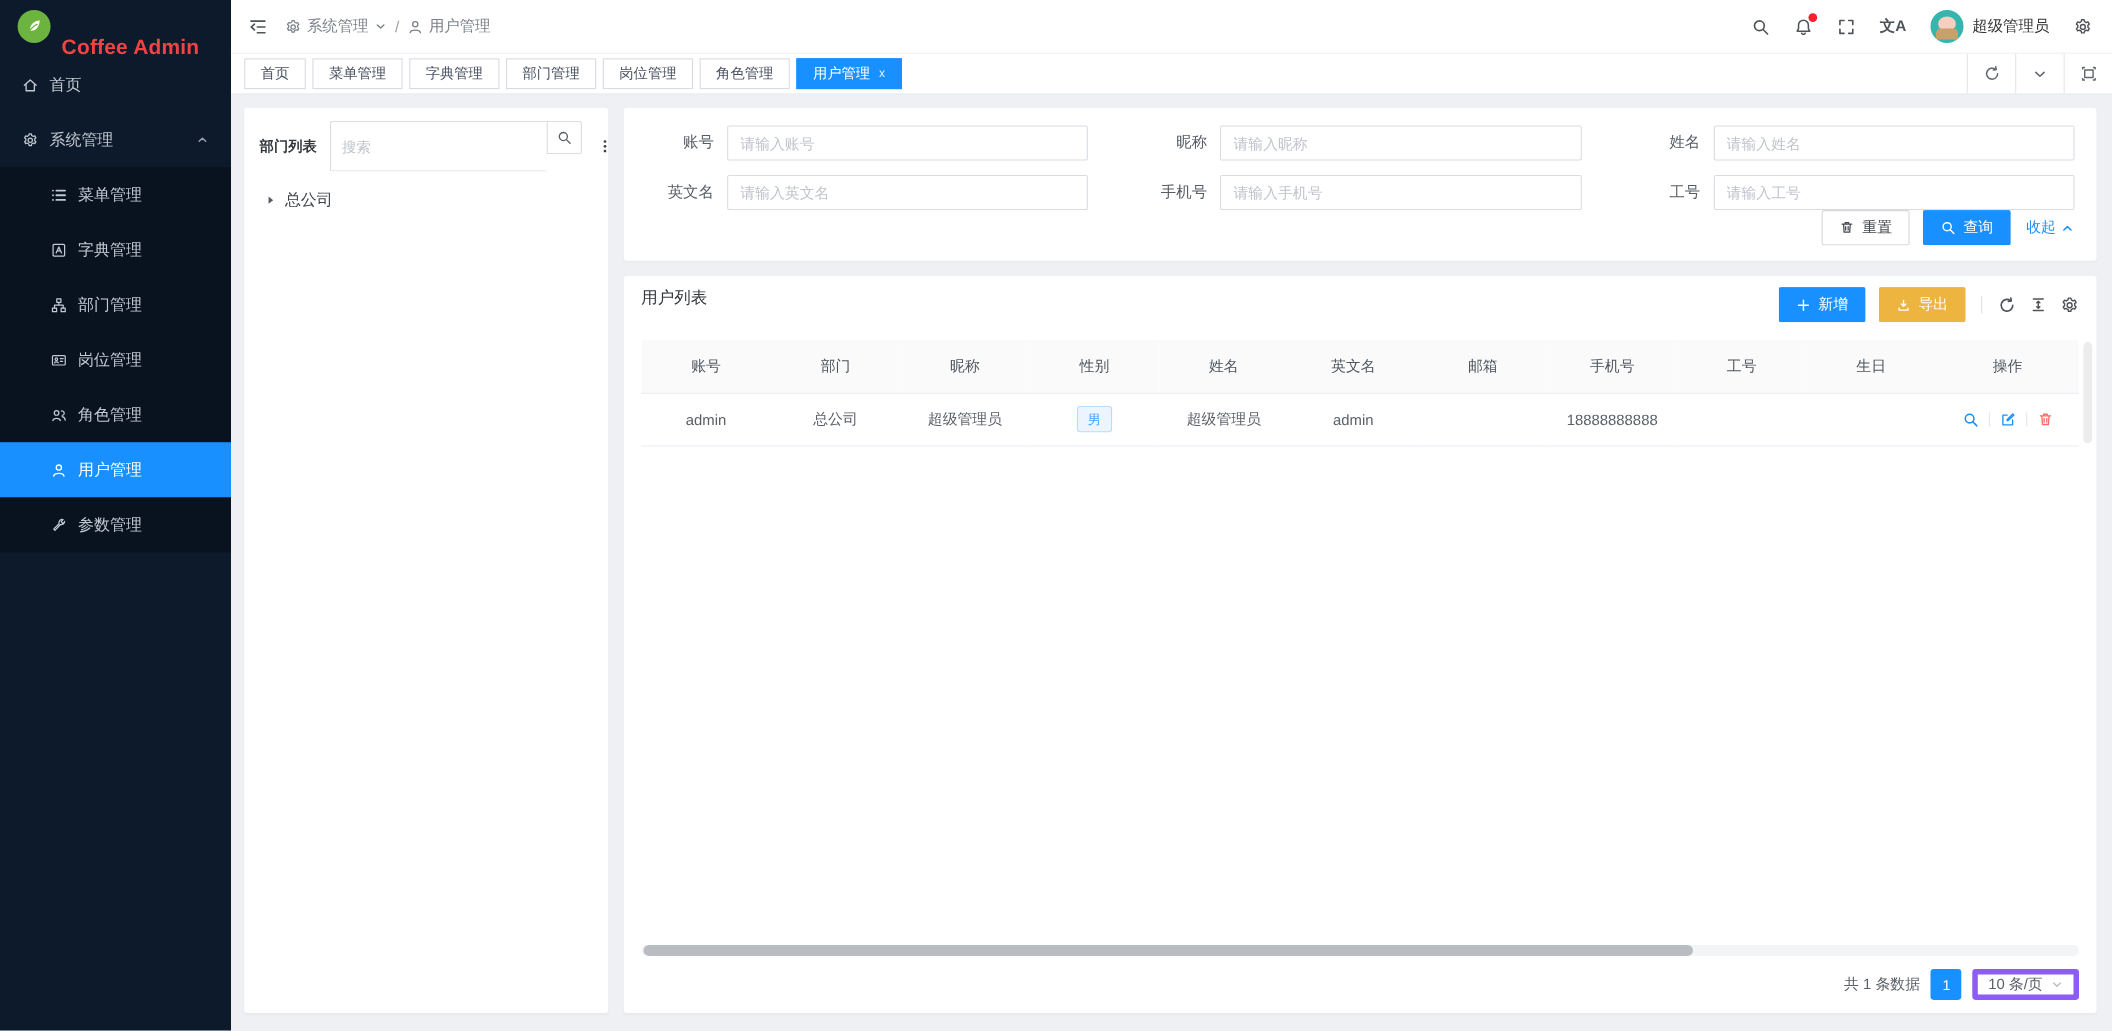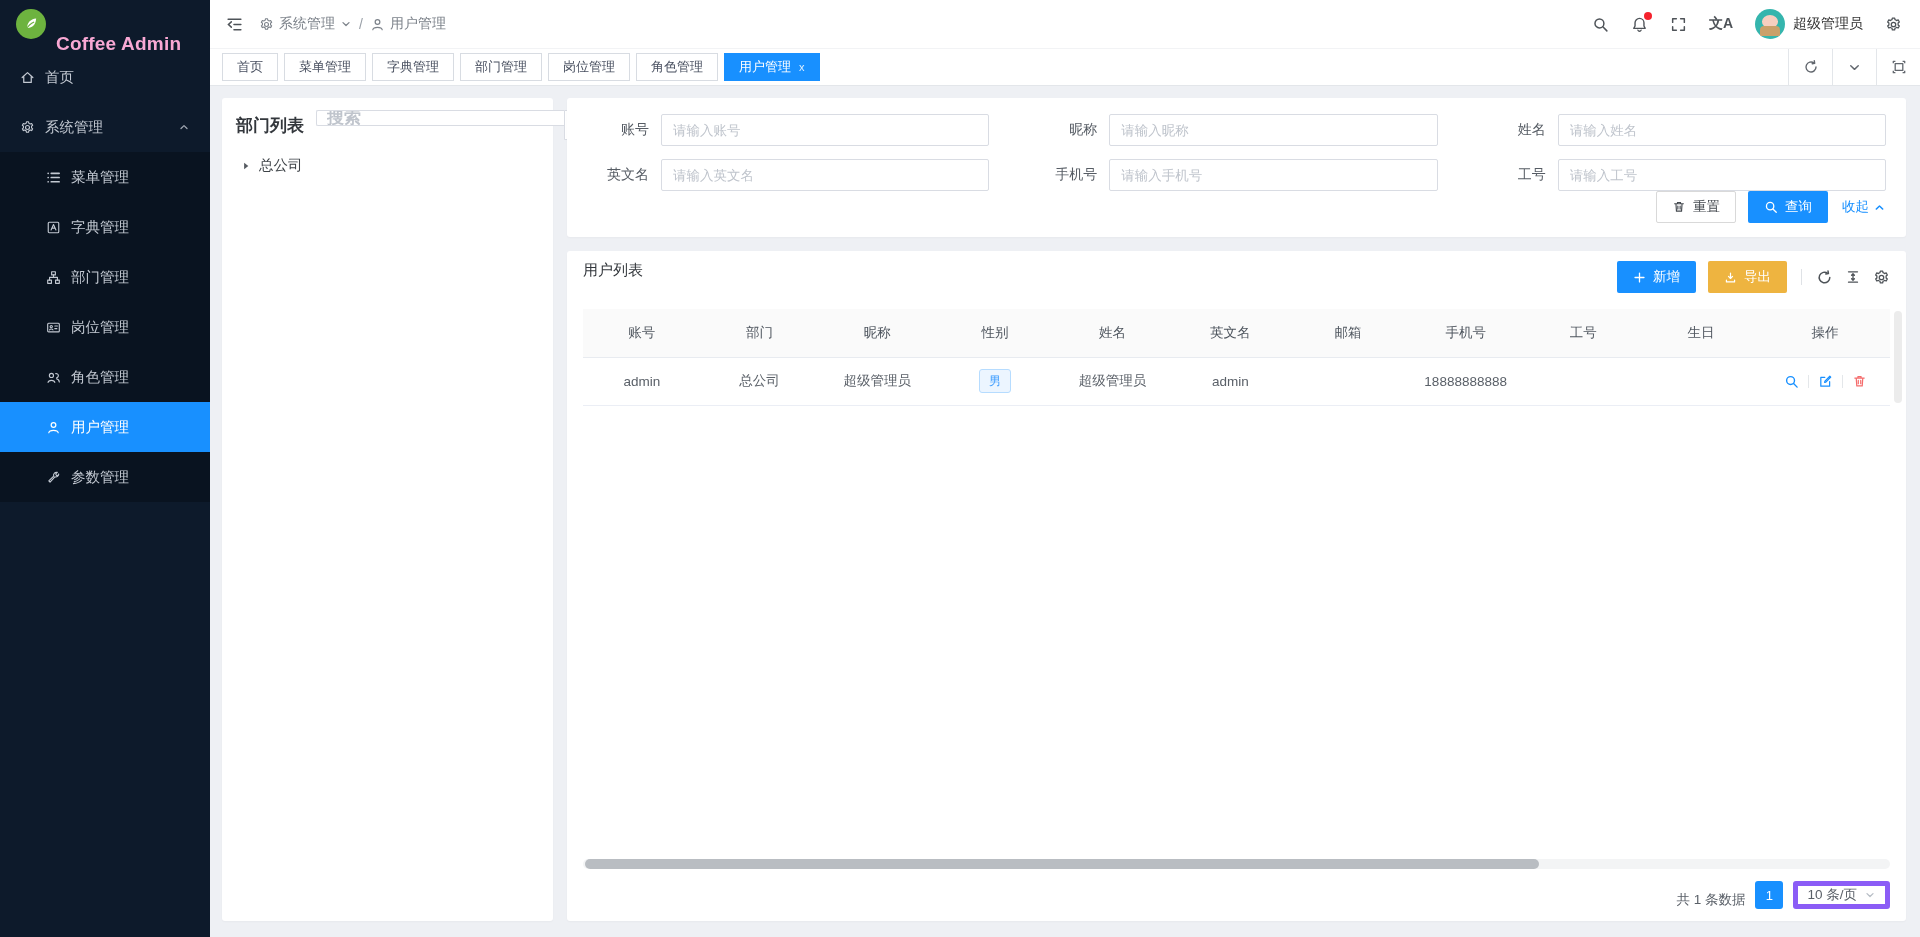--- a/index.html
+++ b/index.html
@@ -4,21 +4,21 @@
 <style>
   * { box-sizing: border-box; margin: 0; padding: 0; }
   html,body { width:1920px; height:937px; overflow:hidden; }
   body { font-family:"Liberation Sans","DejaVu Sans",sans-serif; font-size:14px; color:#333; background:#eef0f4; }
   .app { display:flex; width:1920px; height:937px; }
 
   
   .sidebar { width:210px; flex-shrink:0; background:#0d1a2b; color:#c3c9d2; display:flex; flex-direction:column; }
   .logo { height:48px; display:flex; align-items:center; gap:10px; padding-left:16px; }
   .logo-badge { width:30px; height:30px; border-radius:50%; background:#6db33f; display:flex; align-items:center; justify-content:center; flex-shrink:0; }
-  .logo-text { color:#f9a8d4; font-weight:bold; font-size:19px; letter-spacing:.2px;margin-top:39px; }
+  .logo-text { color:#ef4444; font-weight:bold; font-size:19px; letter-spacing:.2px;margin-top:39px; }
   .menu { flex:1; overflow:hidden; padding-top:4px; }
   .side-item { height:50px; display:flex; align-items:center; gap:10px; padding:0 20px; font-size:14.5px; cursor:pointer; }
   .side-item .icon { display:flex; }
   .side-item .chev { margin-left:auto; opacity:.8; }
   .submenu { background:#091320; }
   .submenu .side-item { padding-left:46px; }
   .side-item.active { background:#1890ff; color:#fff; }
   .icon svg { display:block; }
 
   
@@ -45,23 +45,23 @@
   .tab-close { font-size:11px; line-height:1; opacity:.85; }
   .tab-actions { margin-left:auto; display:flex; height:100%; }
   .tab-action { width:44px; height:100%; display:flex; align-items:center; justify-content:center; border-left:1px solid #e3e6ea; color:#62676e; cursor:pointer; }
 
   .content { flex:1; min-height:0; display:flex; gap:14px; padding:12px 14px 16px 12px; }
   .card { background:#fff; border-radius:3px; box-shadow:0 1px 2px rgba(0,0,0,.03); }
 
   
   .dept-card { width:331px; flex-shrink:0; padding:12px 14px; display:flex; flex-direction:column; }
   .dept-head { display:flex; align-items:center; gap:12px; }
-  .dept-title { font-size:17px; font-weight:600; color:#33373c; white-space:nowrap; }
+  .dept-title { font-size:13px; font-weight:600; color:#33373c; white-space:nowrap; }
   .search-group { flex:1; display:flex; }
-  .search-group input { flex:1; min-width:0; height:16px; border:1px solid #d9dce3; border-right:none; border-radius:2px 0 0 2px; padding:0 10px; font-size:17px; outline:none;font-weight:bold; }
+  .search-group input { flex:1; min-width:0; height:46px; border:1px solid #d9dce3; border-right:none; border-radius:2px 0 0 2px; padding:0 10px; font-size:13px; outline:none; }
   .search-group .search-btn { width:32px; height:30px; border:1px solid #d9dce3; border-radius:0 2px 2px 0; background:#fff; display:flex; align-items:center; justify-content:center; color:#5a6068; cursor:pointer; }
   .kebab { color:#3a3e44; display:flex; cursor:pointer; padding:2px; }
   .tree { margin-top:16px; }
   .tree-item { display:flex; align-items:center; gap:7px; font-size:14.5px; color:#3e4348; cursor:pointer; padding-left:4px; }
   .tree-caret { color:#565b61; display:flex; }
 
   
   .right-col { flex:1; min-width:0; display:flex; flex-direction:column; gap:14px; }
 
   .search-card { padding:16px 20px 14px; }
@@ -94,21 +94,21 @@
   .tag-male { display:inline-block; padding:2px 9px; font-size:12px; color:#409eff; background:#ecf5ff; border:1px solid #b6dcff; border-radius:3px; line-height:1.5; }
   .row-actions { display:flex; align-items:center; justify-content:center; gap:9px; }
   .row-action { display:flex; cursor:pointer; color:#1890ff; }
   .row-action.danger { color:#f56c6c; }
   .action-sep { width:1px; height:13px; background:#e4e7ea; }
   .v-strip { position:absolute; right:-12px; top:2px; width:8px; height:92px; background:#ececec; border-radius:4px; }
 
   .table-spacer { flex:1; }
   .hscroll { height:10px; border-radius:5px; background:#f3f4f5; position:relative; }
   .hscroll-thumb { position:absolute; left:2px; top:0; height:10px; width:73%; background:#b9bdc2; border-radius:5px; cursor:pointer; }
-  .pagination { display:flex; justify-content:flex-end; align-items:flex-end; gap:10px; padding-top:12px; font-size:13.5px; color:#5a6068; }
+  .pagination { display:flex; justify-content:flex-end; align-items:center; gap:10px; padding-top:12px; font-size:13.5px; color:#5a6068; }
   .page-num { min-width:28px; height:28px; background:#1890ff; color:#fff; display:flex; align-items:center; justify-content:center; border-radius:3px; font-size:13px; cursor:pointer; }
   .page-size { height:28px; border:5px solid #8b5cf6; border-radius:3px; background:#fff; display:flex; align-items:center; padding:0 9px; gap:7px; color:#5a6068; cursor:pointer; }
   .page-size .icon { color:#b6bcc4; }
 </style>
 </head>
 <body>
 
 <div class="app">
 
   <aside class="sidebar">

